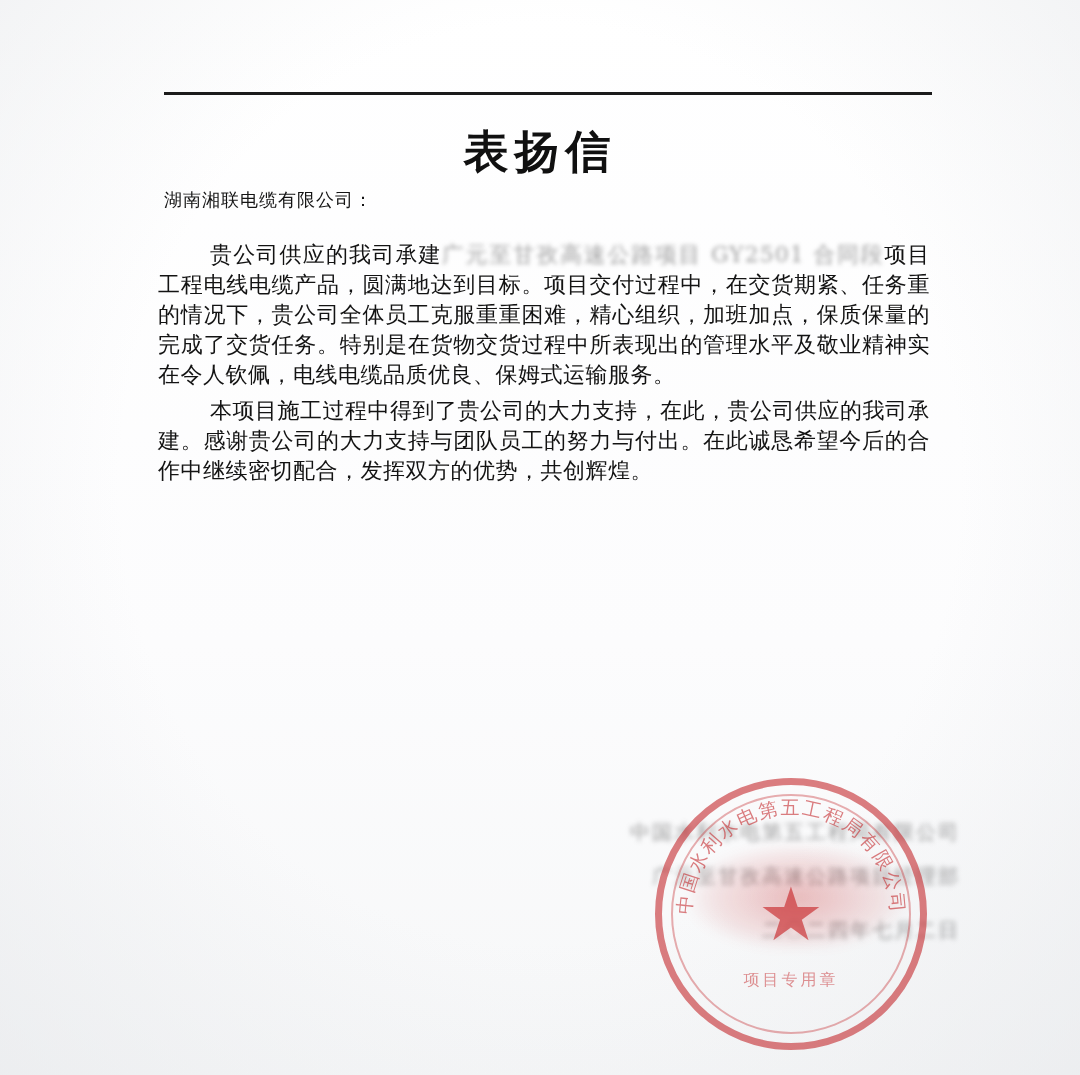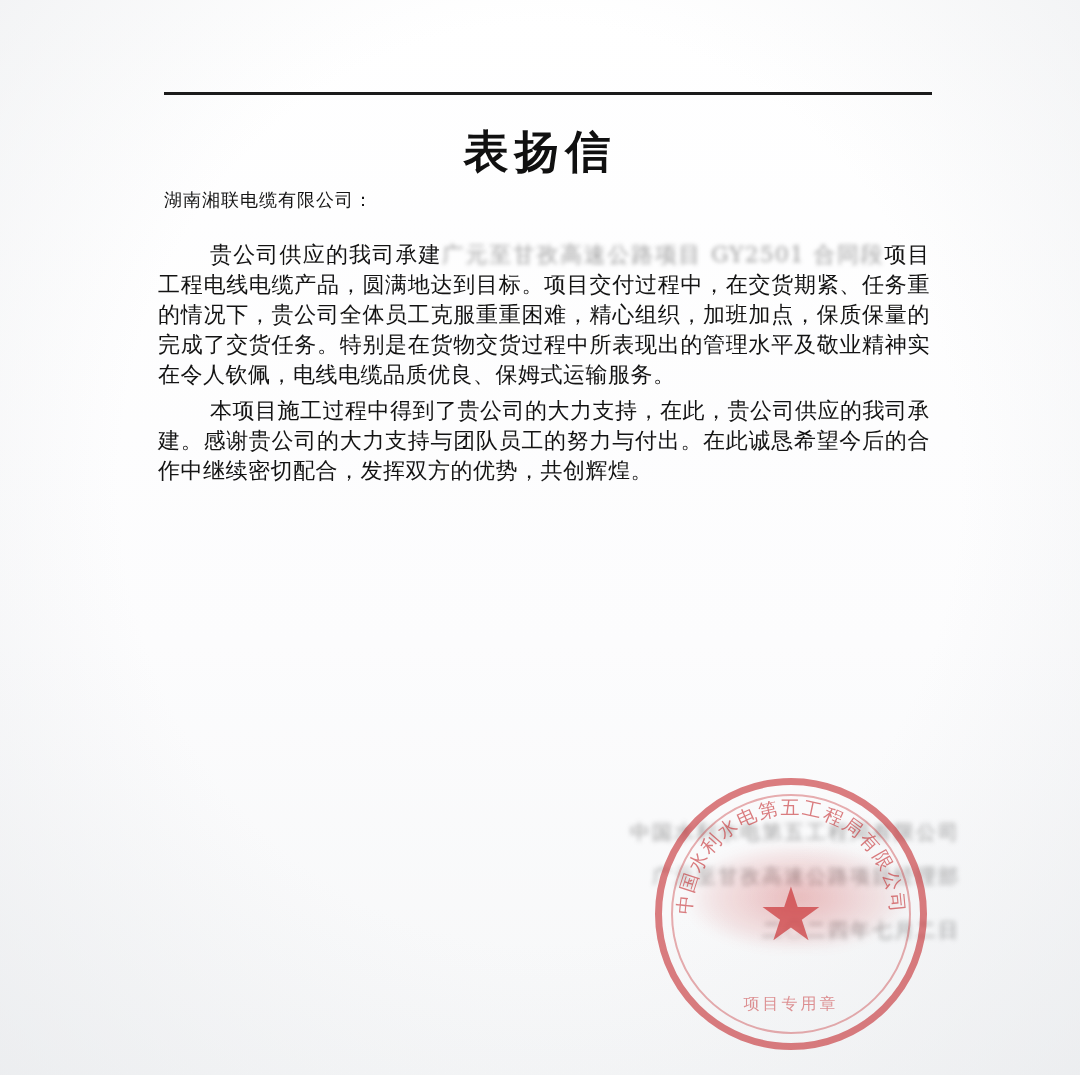--- a/index.html
+++ b/index.html
@@ -143,21 +143,21 @@
   .stamp-arc-text text {
     fill: rgba(196, 38, 42, 0.72);
     font-size: 19px;
     font-family: "DejaVu Serif", "Liberation Serif", serif;
     letter-spacing: 2px;
   }
   .stamp-bottom-text {
     position: absolute;
     left: 0;
     right: 0;
-    bottom: 28px;
+    bottom: 52px;
     text-align: center;
     font-size: 16px;
     color: rgba(196, 38, 42, 0.6);
     letter-spacing: 3px;
   }
   
   .stamp-smear {
     position: absolute;
     left: 690px;
     top: 845px;

